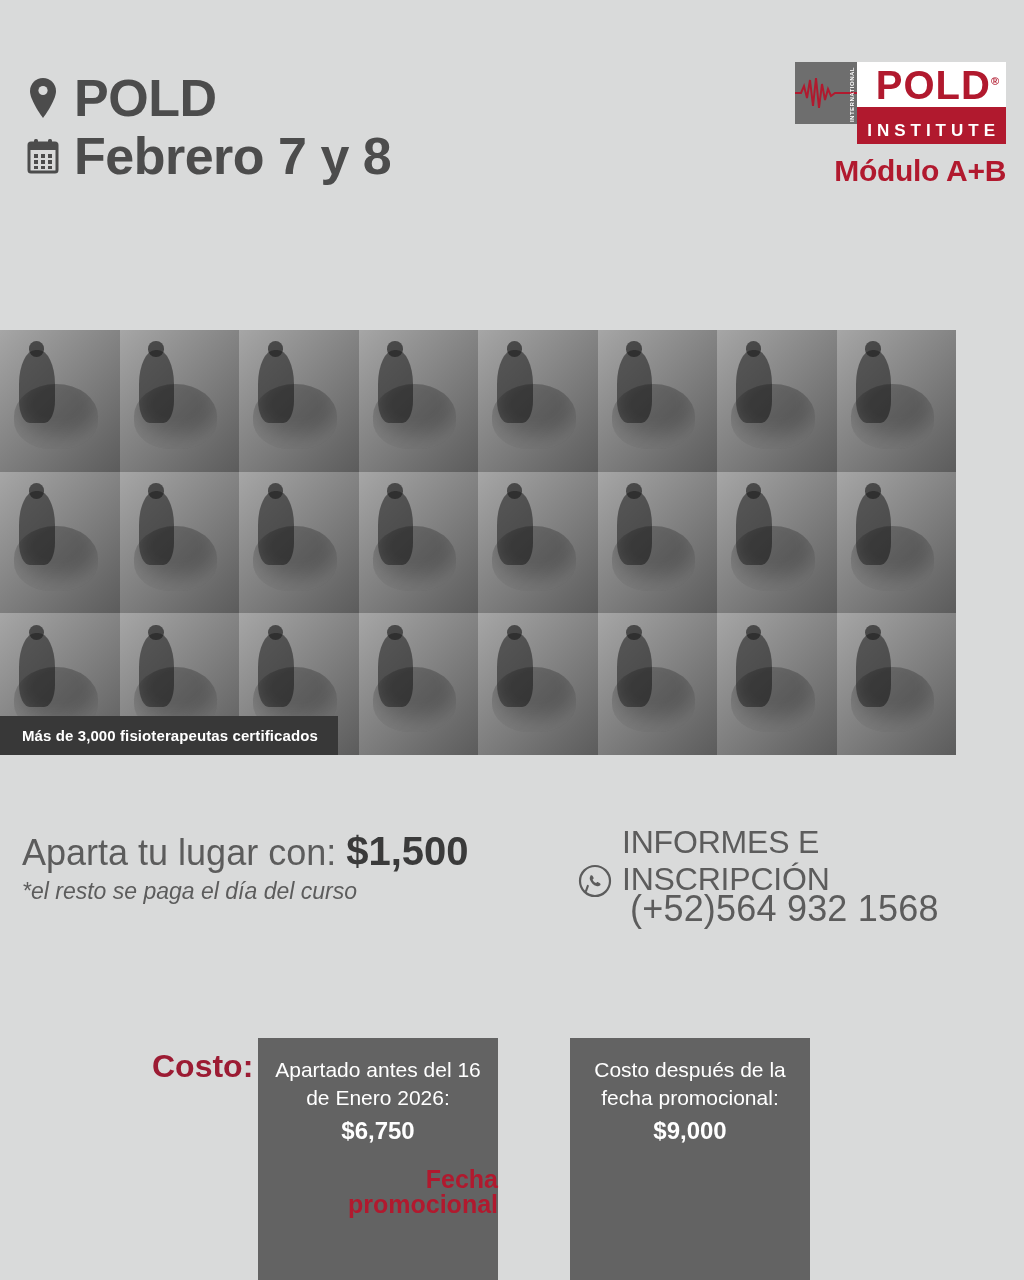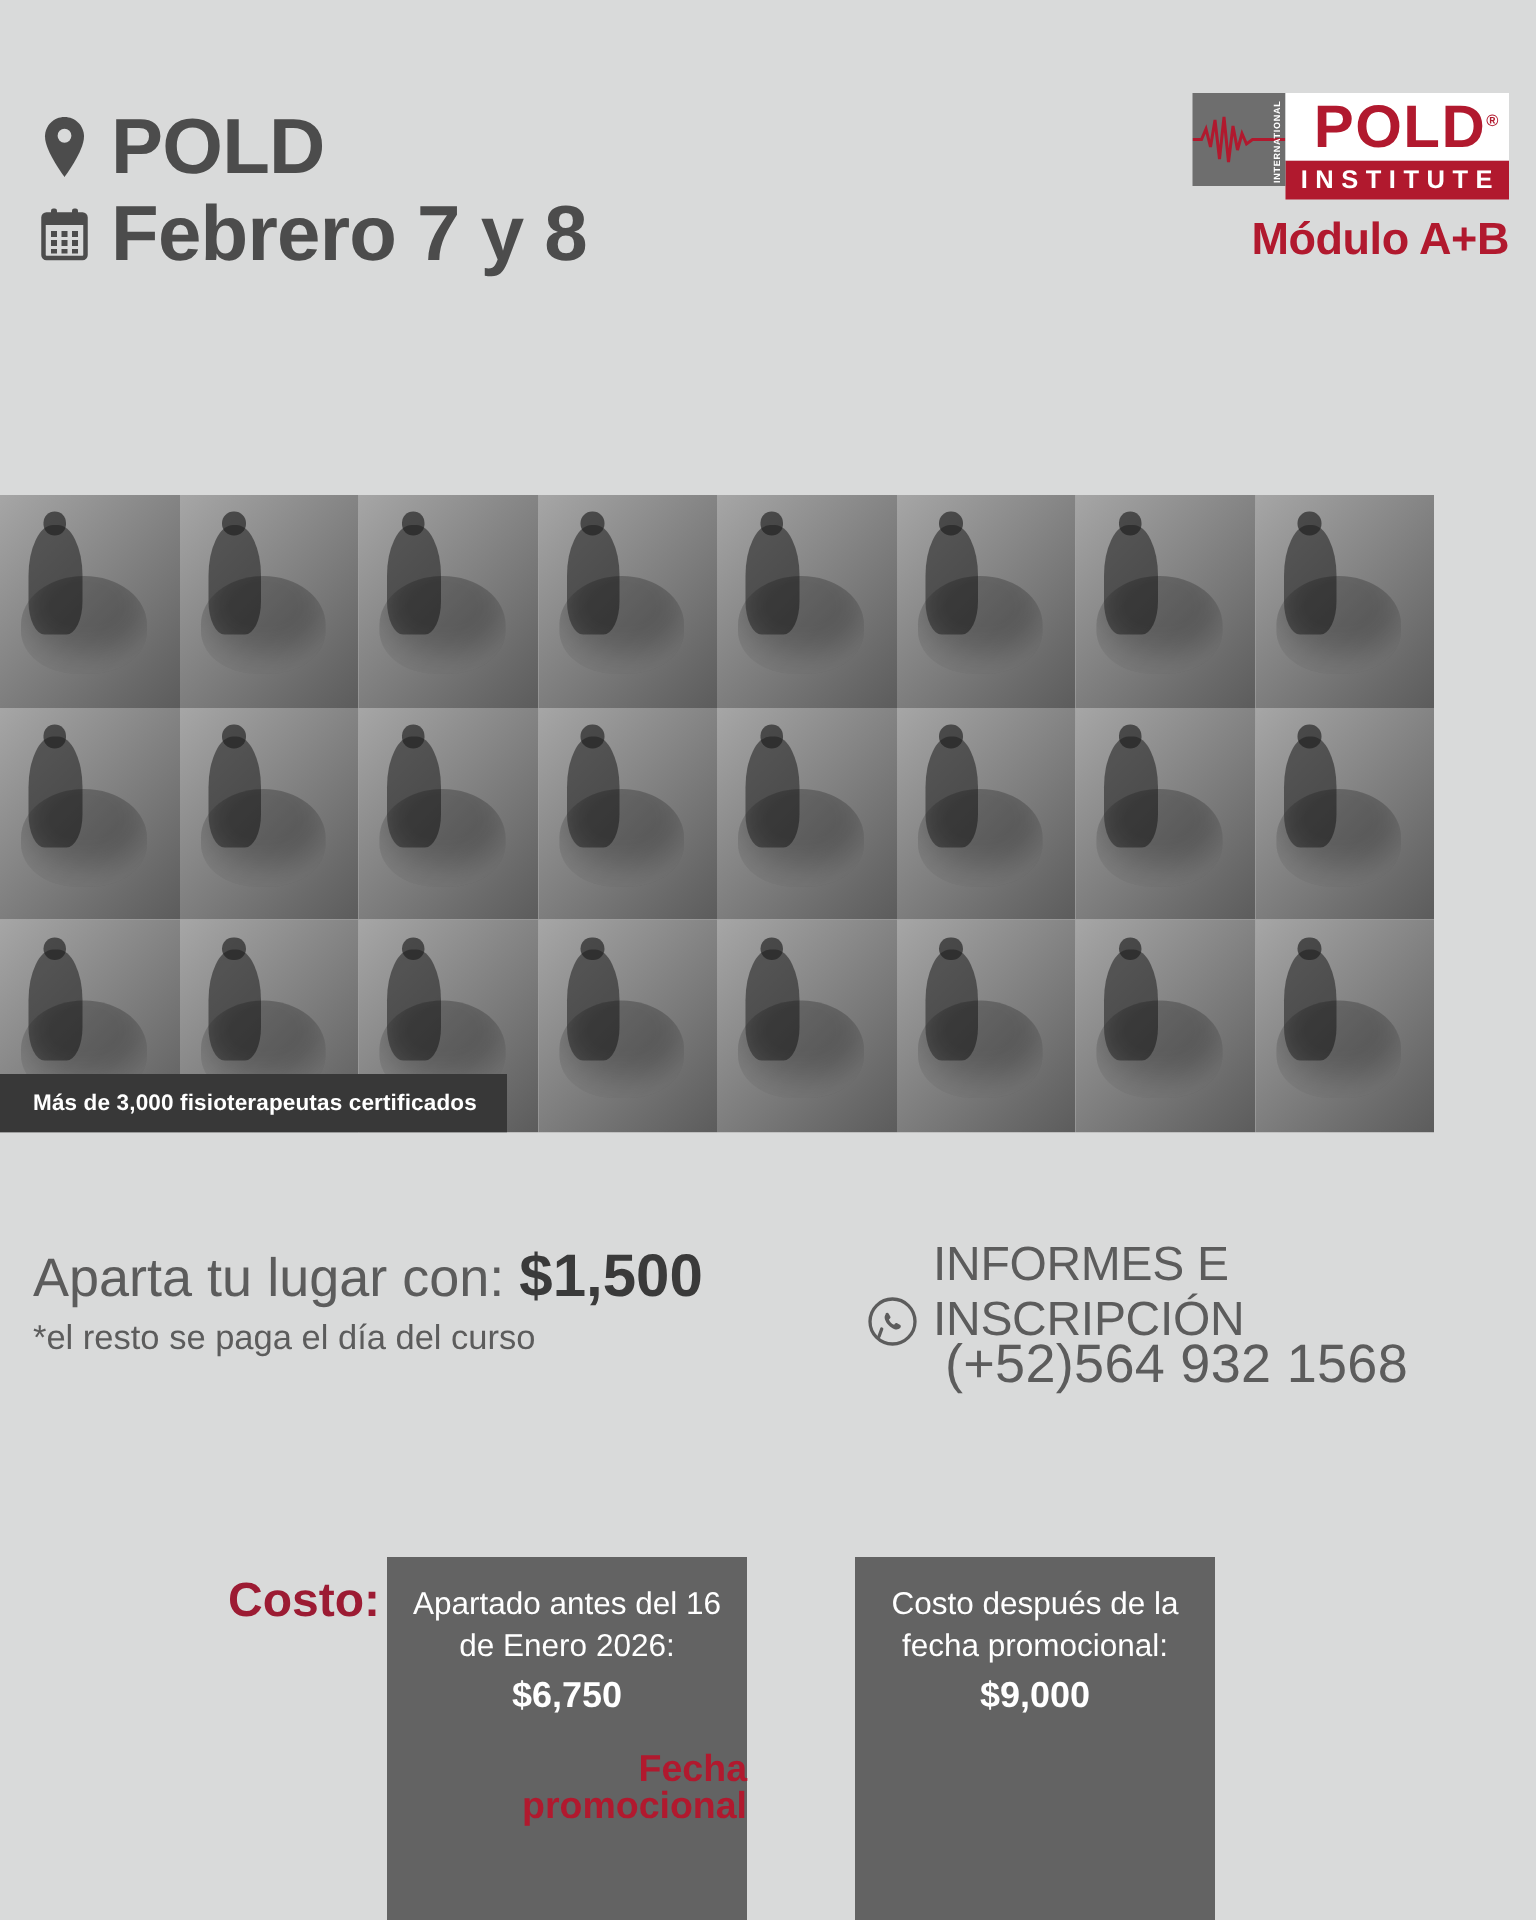--- a/index.html
+++ b/index.html
@@ -117,21 +117,21 @@
   .logo-pold .reg {
     font-size: 11px;
     vertical-align: super;
   }
   .logo-inst {
     background: #b1192e;
     color: #fff;
     font-size: 17px;
     font-weight: bold;
     letter-spacing: 5px;
-    padding: 3px 6px 3px 10px;
+    padding: 14px 6px 3px 10px;
     text-align: center;
   }
   .modulo {
     margin-top: 10px;
     color: #b1192e;
     font-size: 30px;
     font-weight: bold;
     letter-spacing: -0.3px;
   }
 
@@ -221,20 +221,21 @@
     font-weight: bold;
     color: #3a3a3a;
     font-size: 40px;
   }
   .resto {
     position: absolute;
     left: 22px;
     top: 78px;
     font-size: 23px;
     color: #5c5c5c;
+    font-style: italic;
   }
   .informes {
     position: absolute;
     left: 578px;
     top: 24px;
     display: flex;
     align-items: flex-end;
     gap: 10px;
   }
   .wa-icon {

